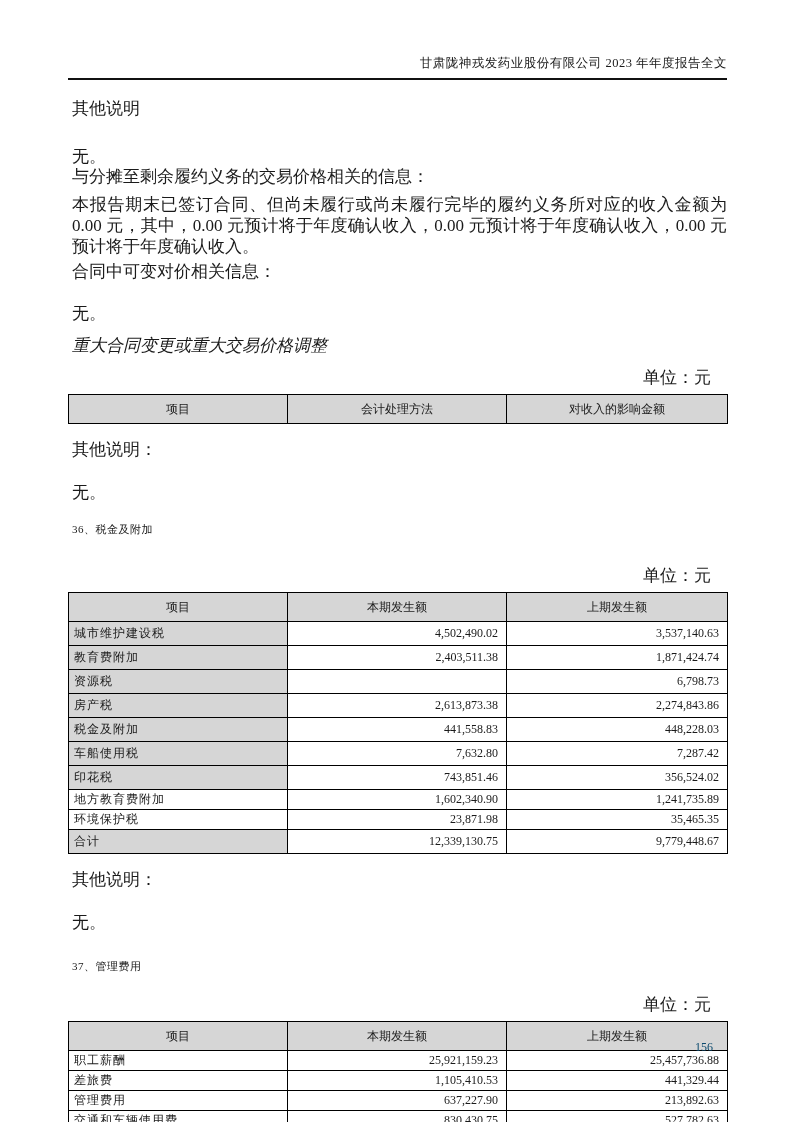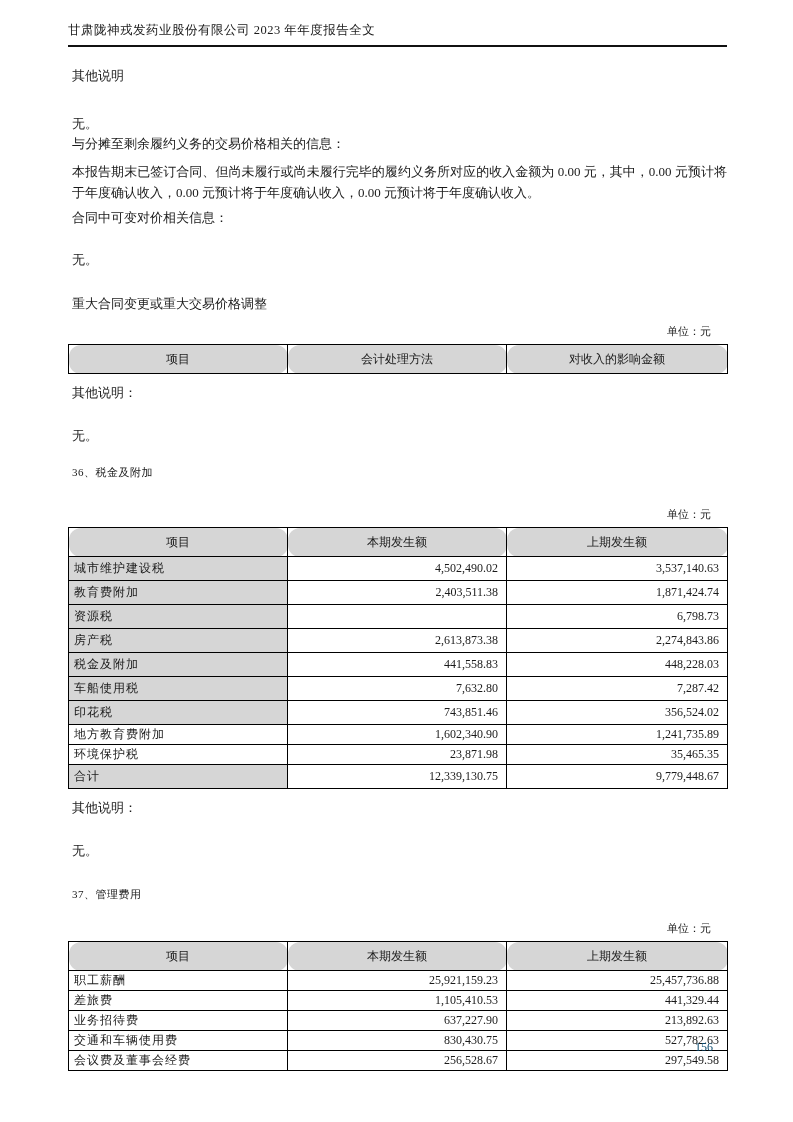--- a/index.html
+++ b/index.html
@@ -7,41 +7,41 @@
     position:relative;
     width:793px;height:1122px;
     background:#ffffff;
     margin:0 auto;
     font-family:"Liberation Serif","DejaVu Serif",serif;
     color:#1a1a1a;
     overflow:hidden;
   }
   .content{position:absolute;left:68px;top:0;width:659px;}
   .doc-header{
-    text-align:left;
+    text-align:right;
     font-size:12.5px;
-    padding-top:22px;
+    padding-top:55px;
     letter-spacing:0.5px;
   }
   .header-rule{
     border:none;
     border-top:2.5px solid #111;
     margin:6px 0 0 0;
   }
-  p{margin:0;font-size:13px;line-height:20px;padding-left:4px;}
+  p{margin:0;font-size:17px;line-height:20px;padding-left:4px;}
   .p-other-note{margin-top:19px;}
   .p-none-1{margin-top:28px;}
   .p-alloc{}
   .p-body{margin-top:7px;text-align:justify;line-height:21px;}
   .p-variable{margin-top:5px;}
   .p-none-2{margin-top:22px;}
-  .p-major{margin-top:24px;}
+  .p-major{margin-top:12px;font-style:italic;}
   .unit-line{
     text-align:right;
-    font-size:11px;
+    font-size:17px;
     margin-top:10px;
     padding-right:16px;
   }
   .unit-line.u2{margin-top:27px;}
   .unit-line.u3{margin-top:19px;}
   table.tbl{
     border-collapse:collapse;
     width:659px;
     margin-top:5px;
     table-layout:fixed;
@@ -53,29 +53,28 @@
     border:1px solid #000;
     font-size:12px;
     font-weight:normal;
     overflow:hidden;
     white-space:nowrap;
   }
   table.tbl th{
     background:#d6d6d6;
     text-align:center;
     height:26px;
-    border-radius:12px;
   }
   table.tbl td{height:21px;}
   table.tbl tr.compact td{height:14px;border-radius:9px;}
   table.tbl td.label{text-align:left;padding-left:5px;letter-spacing:1px;margin-top:18px;}
   table.tbl td.num{text-align:right;padding-right:8px;}
   table.tbl td.shaded{background:#d6d6d6;}
   table.tbl.mgmt td{height:15px;}
-  .p-othernote-c{margin-top:9px;}
+  .p-othernote-c{margin-top:16px;}
   .p-none-t{margin-top:23px;}
   h3.sec{
     font-size:11px;
     font-weight:normal;
     margin:0;
     padding-left:4px;
     margin-top:19px;
     letter-spacing:0.5px;
   }
   h3.sec.s37{margin-top:26px;}
@@ -220,21 +219,21 @@
             <td class="label">职工薪酬</td>
             <td class="num">25,921,159.23</td>
             <td class="num">25,457,736.88</td>
           </tr>
           <tr>
             <td class="label">差旅费</td>
             <td class="num">1,105,410.53</td>
             <td class="num">441,329.44</td>
           </tr>
           <tr>
-            <td class="label">业务招待费</td>
+            <td class="label">管理费用</td>
             <td class="num">637,227.90</td>
             <td class="num">213,892.63</td>
           </tr>
           <tr>
             <td class="label">交通和车辆使用费</td>
             <td class="num">830,430.75</td>
             <td class="num">527,782.63</td>
           </tr>
           <tr>
             <td class="label">会议费及董事会经费</td>

